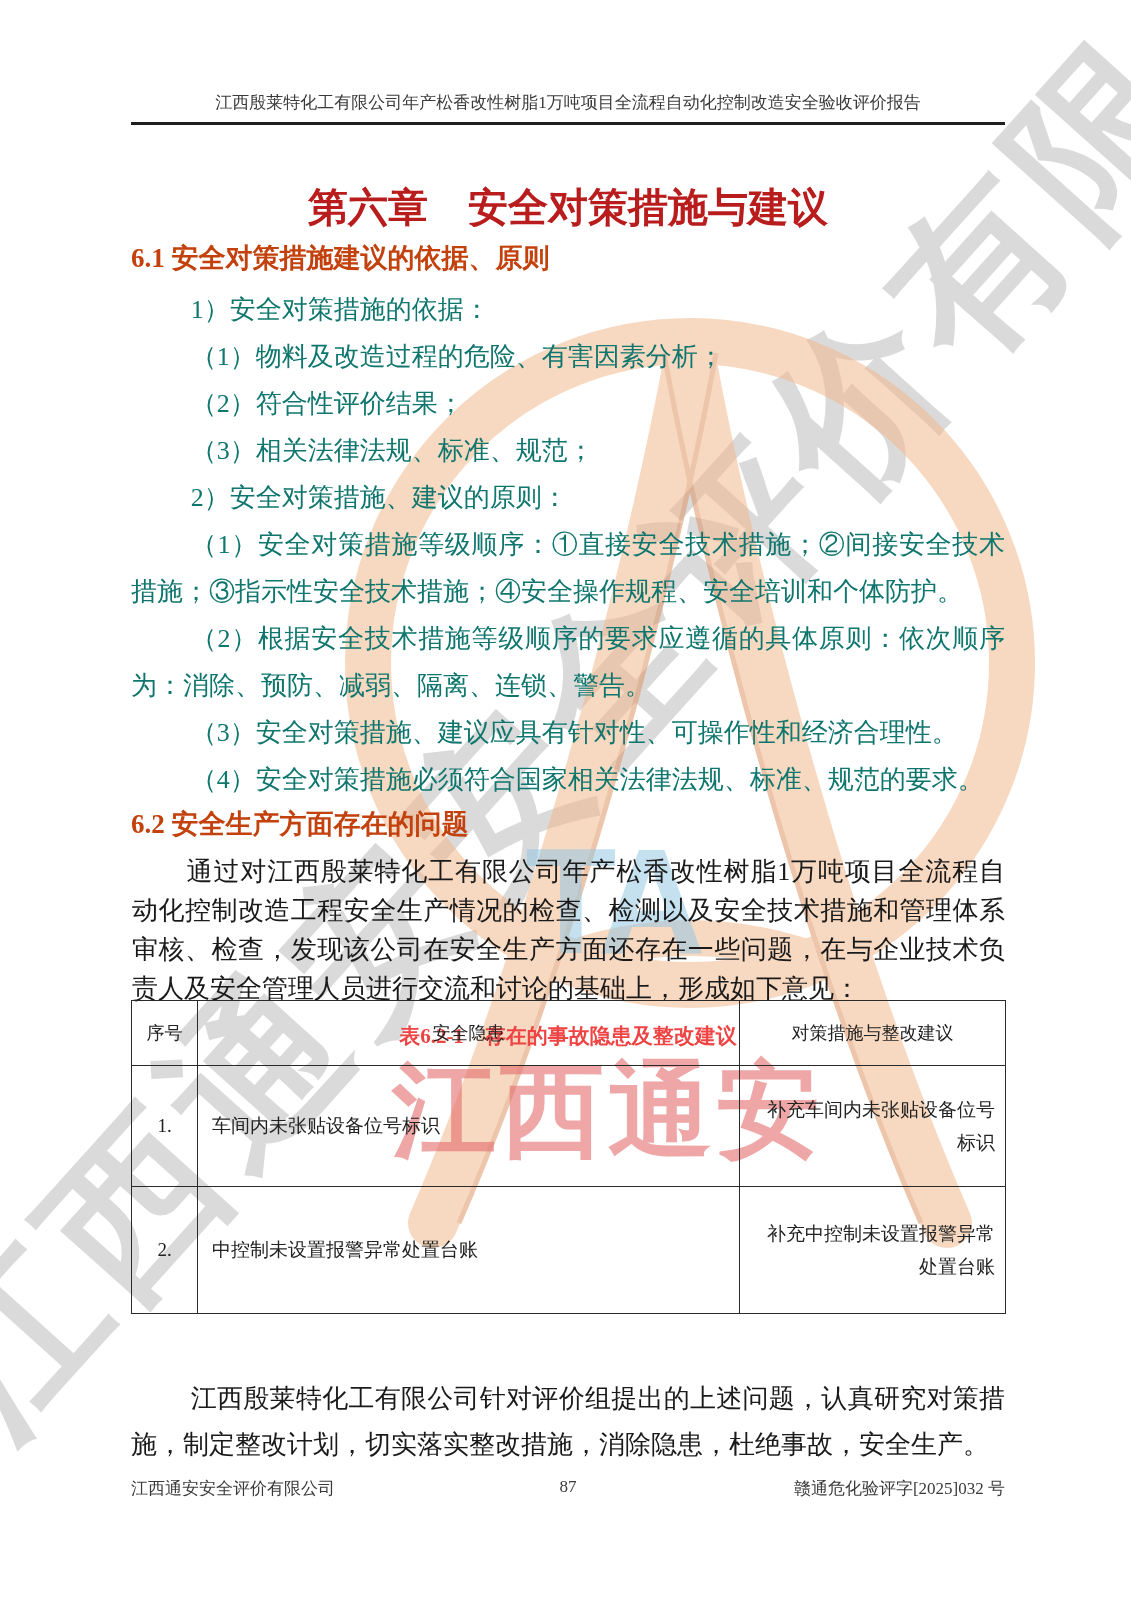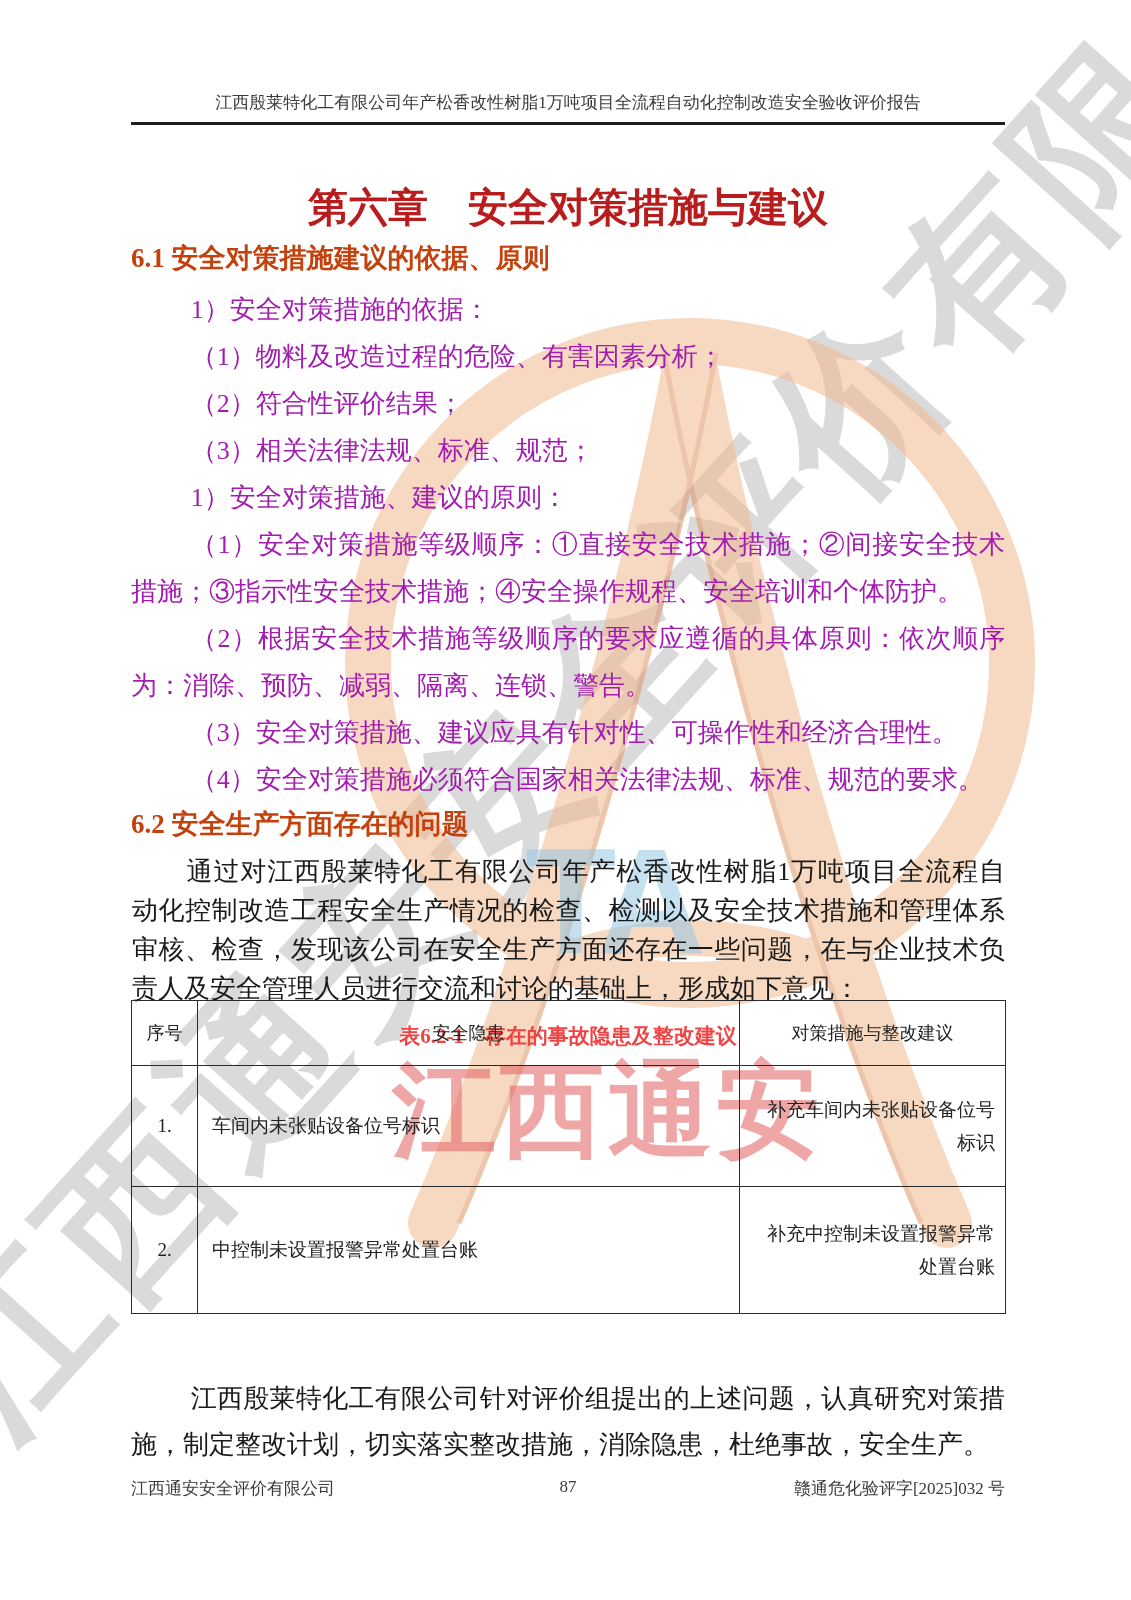--- a/index.html
+++ b/index.html
@@ -39,21 +39,21 @@
     padding-bottom:8px;border-bottom:3px solid #1f1f1f;
   }
   .chapter-title{
     position:absolute;top:180px;left:131px;width:874px;
     text-align:center;font-size:40px;font-weight:bold;color:#b91c1c;
   }
   .block{position:absolute;left:131px;width:874px;}
   .block-61{top:240px;}
   .block-62{top:806px;}
   .sec-heading{font-size:27px;font-weight:bold;line-height:36px;color:#c2410c;margin:0 0 10px 0;}
-  .body-p{font-size:26px;line-height:47px;text-indent:2.3em;text-align:justify;margin:0;color:#a21caf;}
+  .body-p{font-size:26px;line-height:47px;text-indent:2.3em;text-align:justify;margin:0;color:#0f766e;}
   .intro-p{font-size:26px;line-height:39px;text-indent:2.1em;text-align:justify;margin:6px 0 0 1px;color:#1a1a1a;}
   .table-caption{
     position:absolute;top:1022px;left:131px;width:874px;
     text-align:center;font-size:21px;font-weight:bold;color:#ef4444;
   }
   .hazard-table{
     position:absolute;top:1000px;left:131px;
     width:874px;border-collapse:collapse;table-layout:fixed;
     background:transparent;
   }
@@ -100,21 +100,21 @@
     <div class="page-header">江西殷莱特化工有限公司年产松香改性树脂1万吨项目全流程自动化控制改造安全验收评价报告</div>
 
     <div class="chapter-title">第六章　安全对策措施与建议</div>
 
     <div class="block block-61">
       <h2 class="sec-heading">6.1 安全对策措施建议的依据、原则</h2>
       <p class="body-p">1）安全对策措施的依据：</p>
       <p class="body-p">（1）物料及改造过程的危险、有害因素分析；</p>
       <p class="body-p">（2）符合性评价结果；</p>
       <p class="body-p">（3）相关法律法规、标准、规范；</p>
-      <p class="body-p">1）安全对策措施、建议的原则：</p>
+      <p class="body-p">2）安全对策措施、建议的原则：</p>
       <p class="body-p">（1）安全对策措施等级顺序：①直接安全技术措施；②间接安全技术措施；③指示性安全技术措施；④安全操作规程、安全培训和个体防护。</p>
       <p class="body-p">（2）根据安全技术措施等级顺序的要求应遵循的具体原则：依次顺序为：消除、预防、减弱、隔离、连锁、警告。</p>
       <p class="body-p">（3）安全对策措施、建议应具有针对性、可操作性和经济合理性。</p>
       <p class="body-p">（4）安全对策措施必须符合国家相关法律法规、标准、规范的要求。</p>
     </div>
 
     <div class="block block-62">
       <h2 class="sec-heading">6.2 安全生产方面存在的问题</h2>
       <p class="intro-p">通过对江西殷莱特化工有限公司年产松香改性树脂1万吨项目全流程自动化控制改造工程安全生产情况的检查、检测以及安全技术措施和管理体系审核、检查，发现该公司在安全生产方面还存在一些问题，在与企业技术负责人及安全管理人员进行交流和讨论的基础上，形成如下意见：</p>
     </div>

